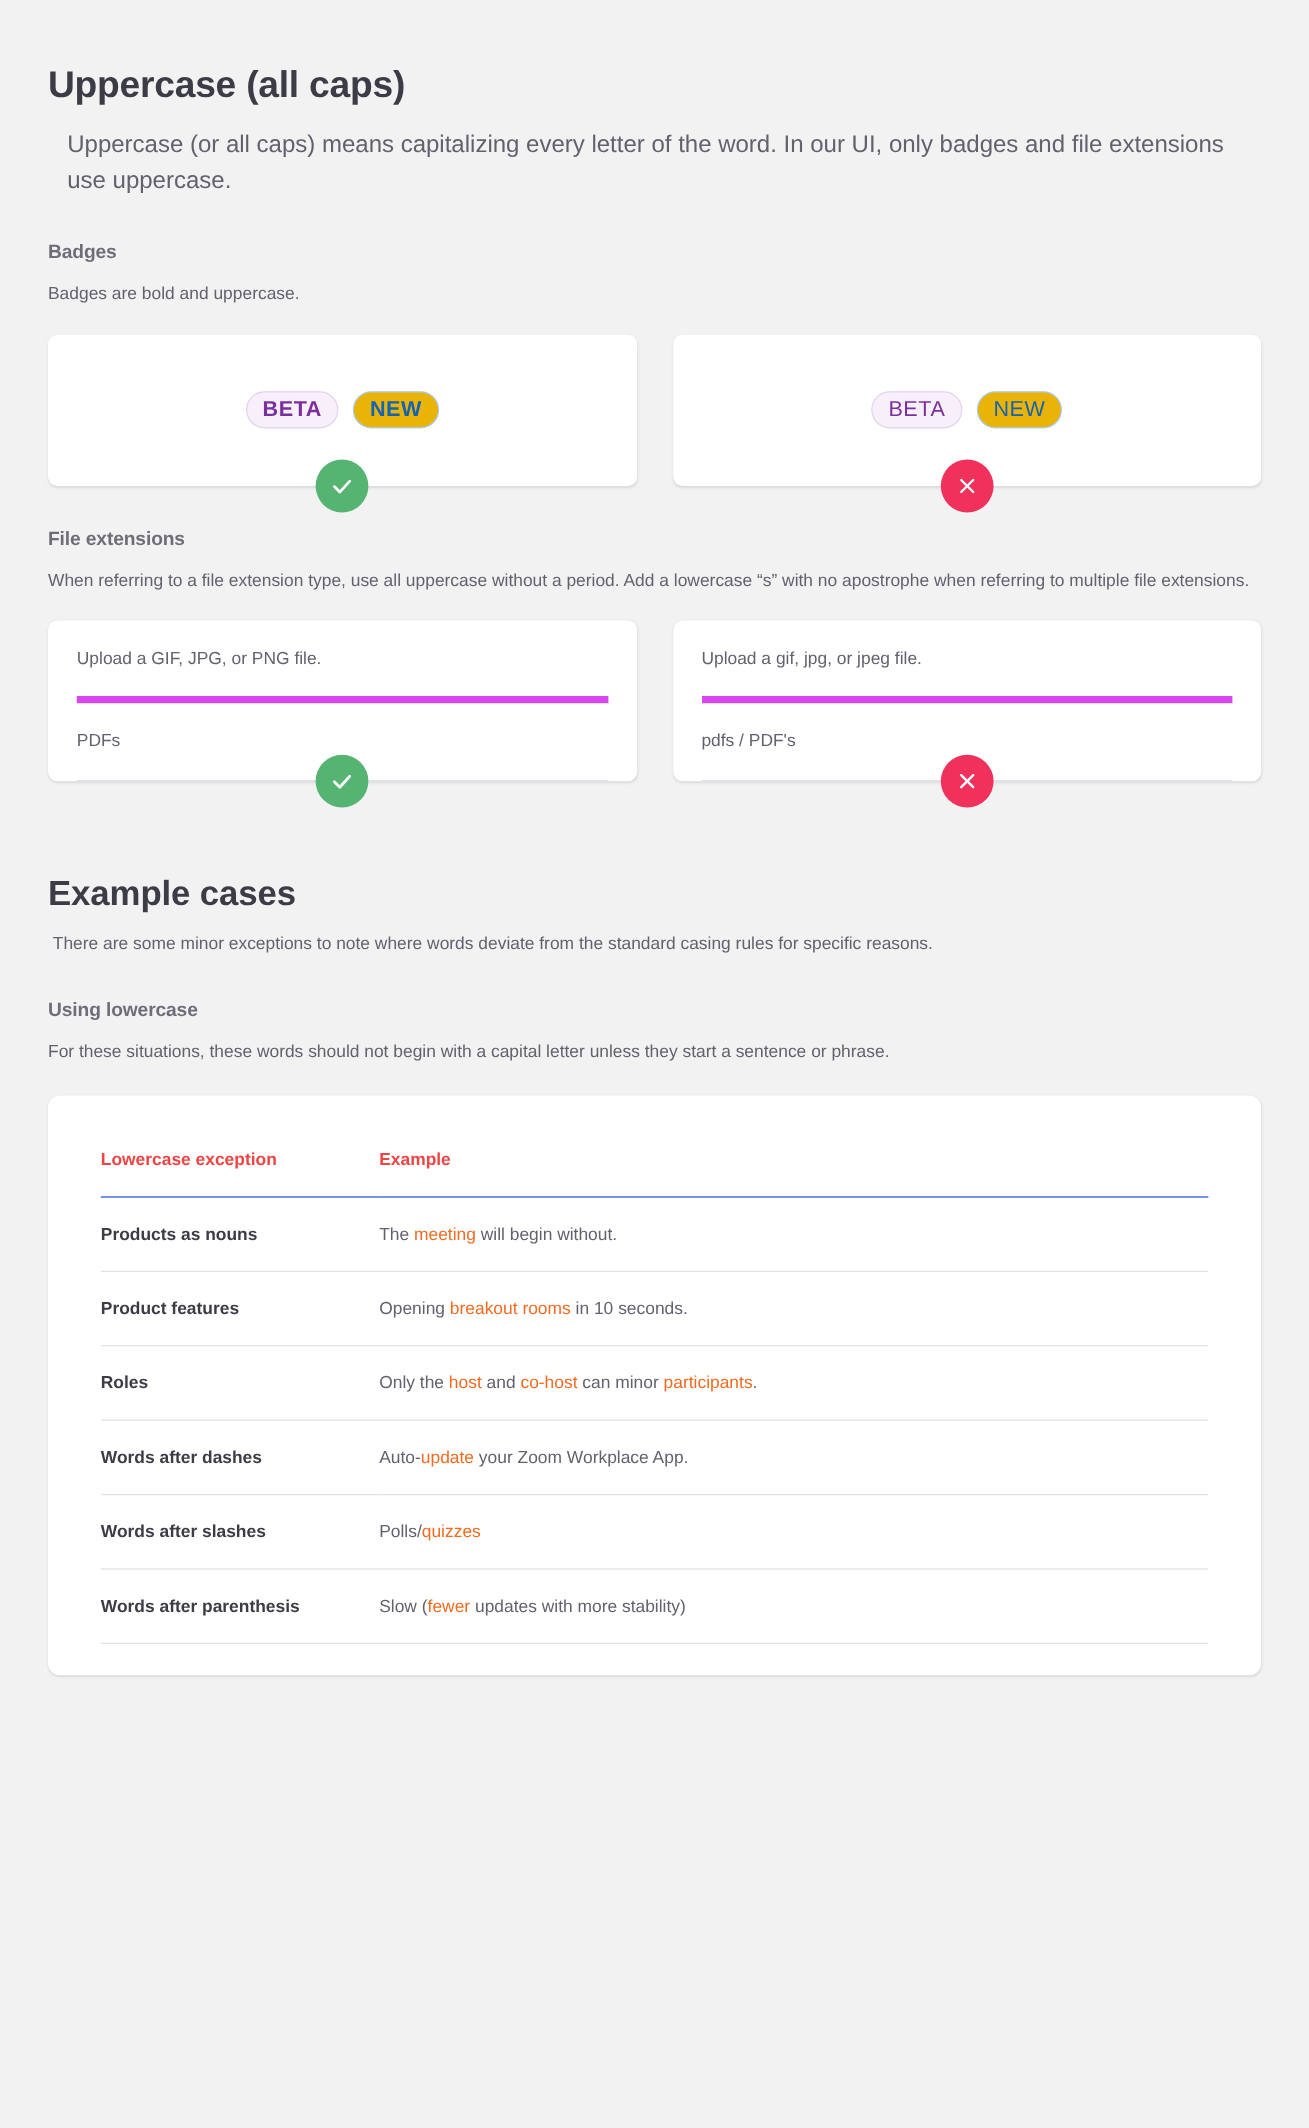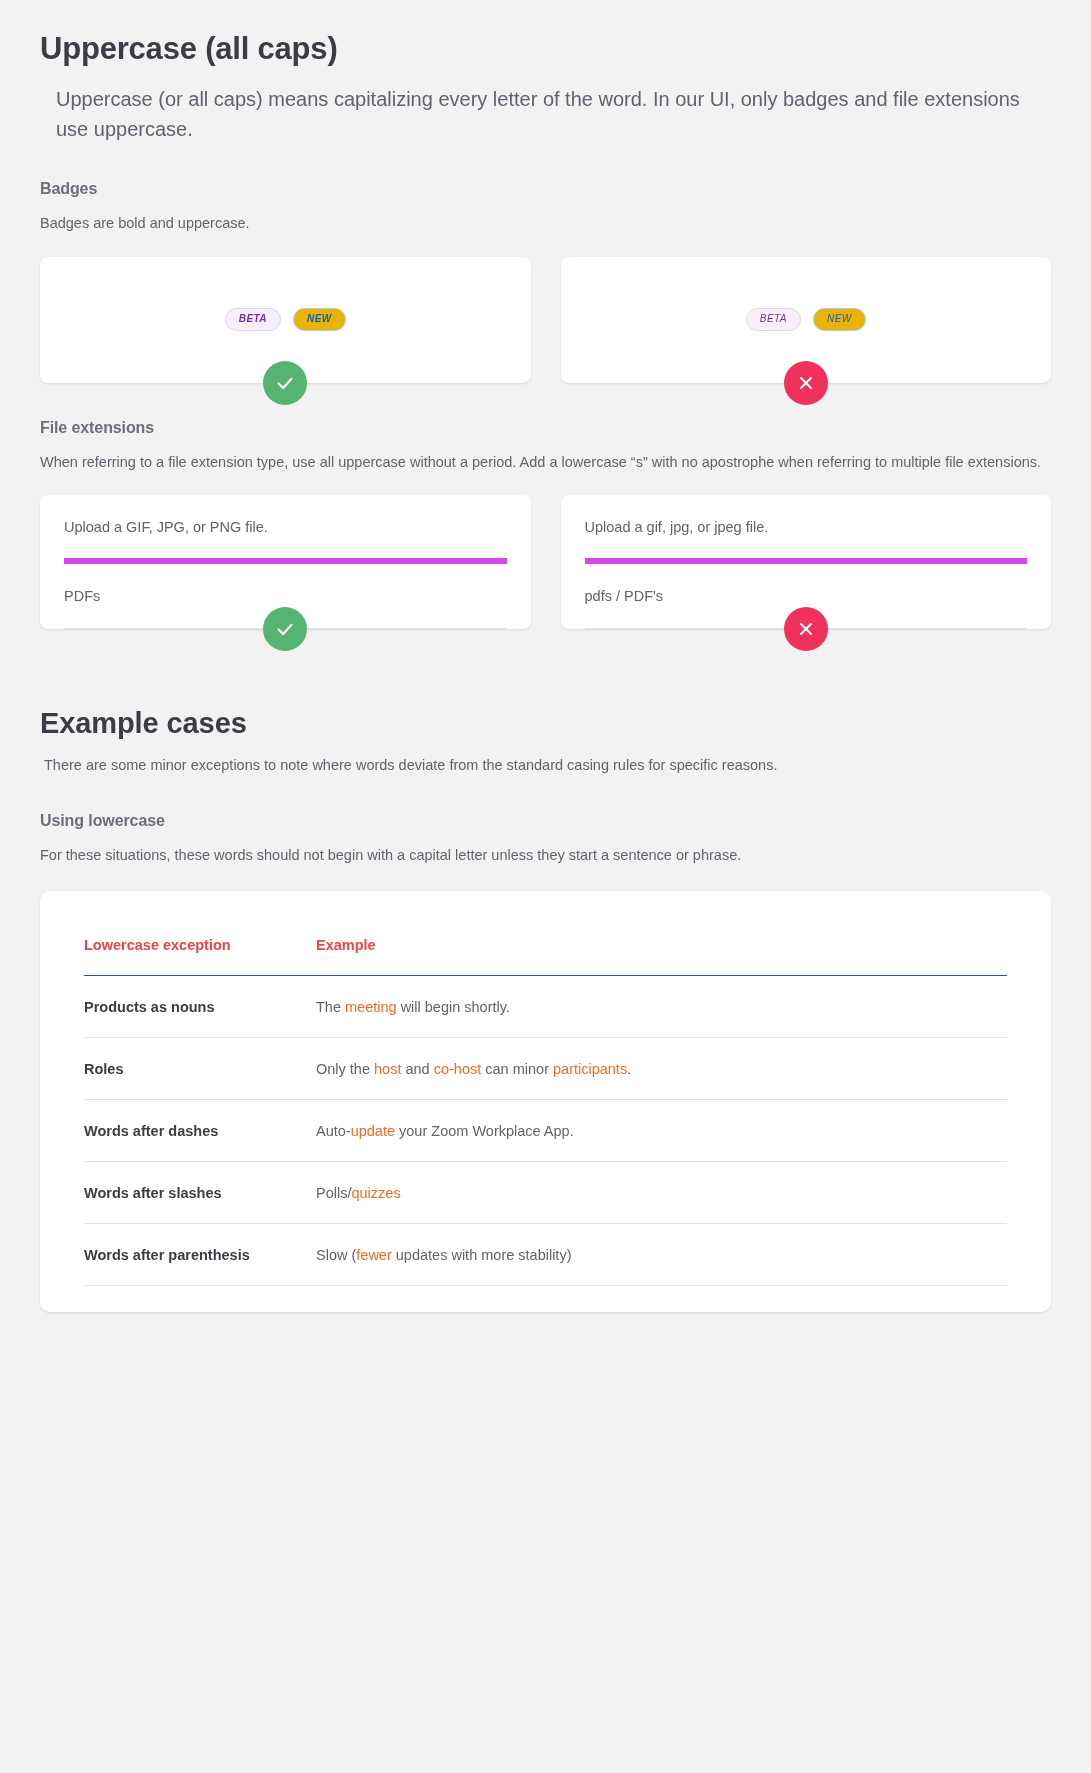--- a/index.html
+++ b/index.html
@@ -17,21 +17,21 @@
     -webkit-font-smoothing: antialiased;
   }
   .page {
     width: 1091px;
     min-height: 1773px;
     background: #f2f2f3;
     padding: 0;
     position: relative;
   }
   .wrap {
-    padding: 16px 40px 0 40px;
+    padding: 38px 40px 0 40px;
   }
 
   
   h1.page-title {
     font-size: 31px;
     line-height: 1.2;
     font-weight: bold;
     color: #3c3c46;
     margin: 14px 0 0 0;
     letter-spacing: -0.2px;
@@ -87,26 +87,25 @@
   }
   .badge-row {
     display: flex;
     align-items: center;
     gap: 12px;
   }
   .badge {
     display: inline-flex;
     align-items: center;
     justify-content: center;
-    font-size: 10px;
+    font-size: 18px;
     letter-spacing: 0.45px;
     border-radius: 999px;
     padding: 5px 13px 6px 13px;
     line-height: 1;
-    font-style: italic;
   }
   .badge.beta {
     background: #f7f0fb;
     border: 1px solid #e3d2ee;
     color: #7b2f9e;
   }
   .badge.new {
     background: #eab308;
     border: 1px solid #a8cdf0;
     color: #1263b5;
@@ -267,21 +266,25 @@
       <table class="lc-table">
         <thead>
           <tr>
             <th class="term">Lowercase exception</th>
             <th>Example</th>
           </tr>
         </thead>
         <tbody id="lc-body">
             <tr>
               <td class="term">Products as nouns</td>
-              <td><span>The </span><span class="hl">meeting</span><span> will begin shortly.</span></td>
+              <td><span>The </span><span class="hl">meeting</span><span> will begin without.</span></td>
+            </tr>
+            <tr>
+              <td class="term">Product features</td>
+              <td><span>Opening </span><span class="hl">breakout rooms</span><span> in 10 seconds.</span></td>
             </tr>
             <tr>
               <td class="term">Roles</td>
               <td><span>Only the </span><span class="hl">host</span><span> and </span><span class="hl">co-host</span><span> can minor </span><span class="hl">participants</span><span>.</span></td>
             </tr>
             <tr>
               <td class="term">Words after dashes</td>
               <td><span>Auto-</span><span class="hl">update</span><span> your Zoom Workplace App.</span></td>
             </tr>
             <tr>

